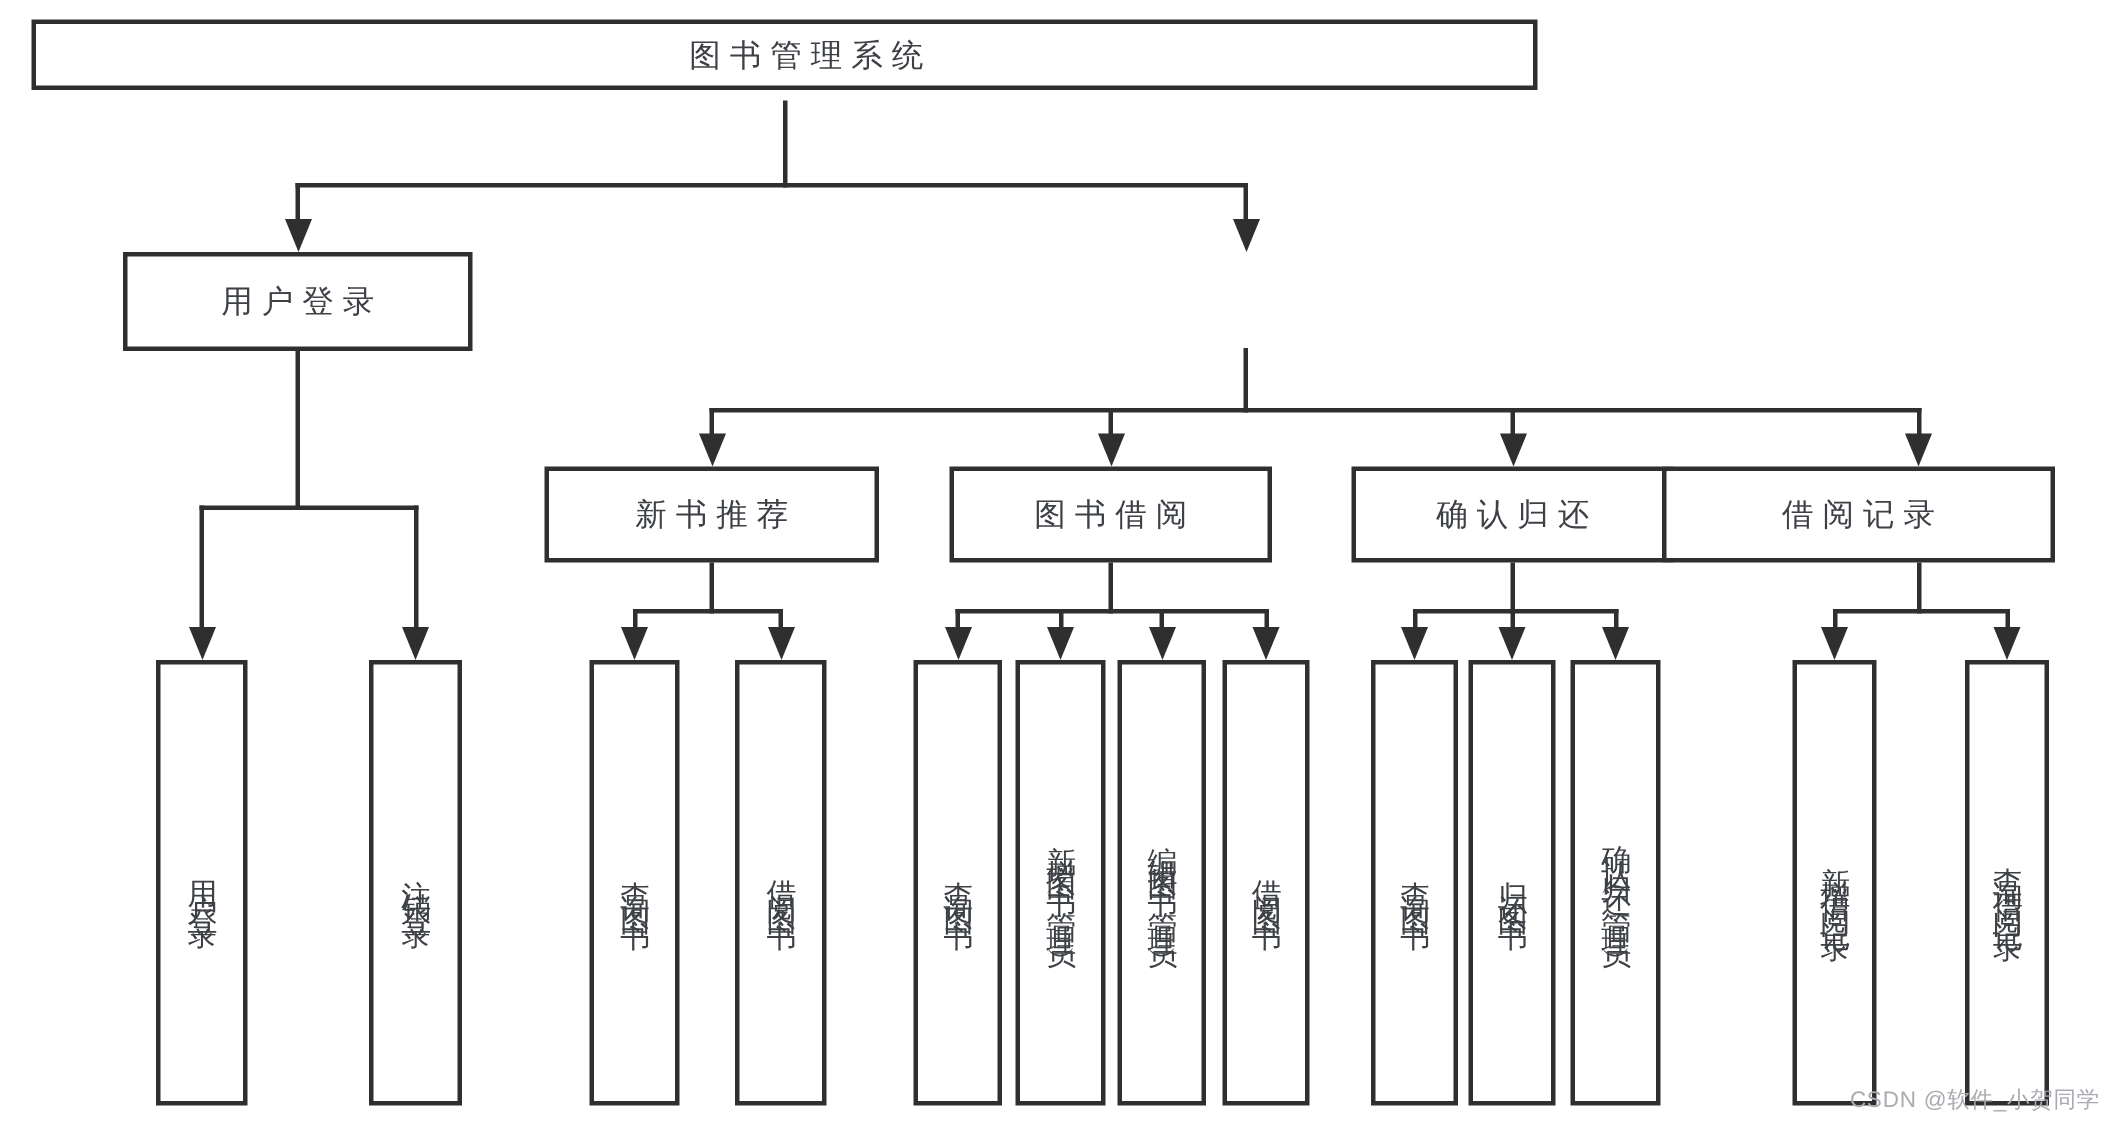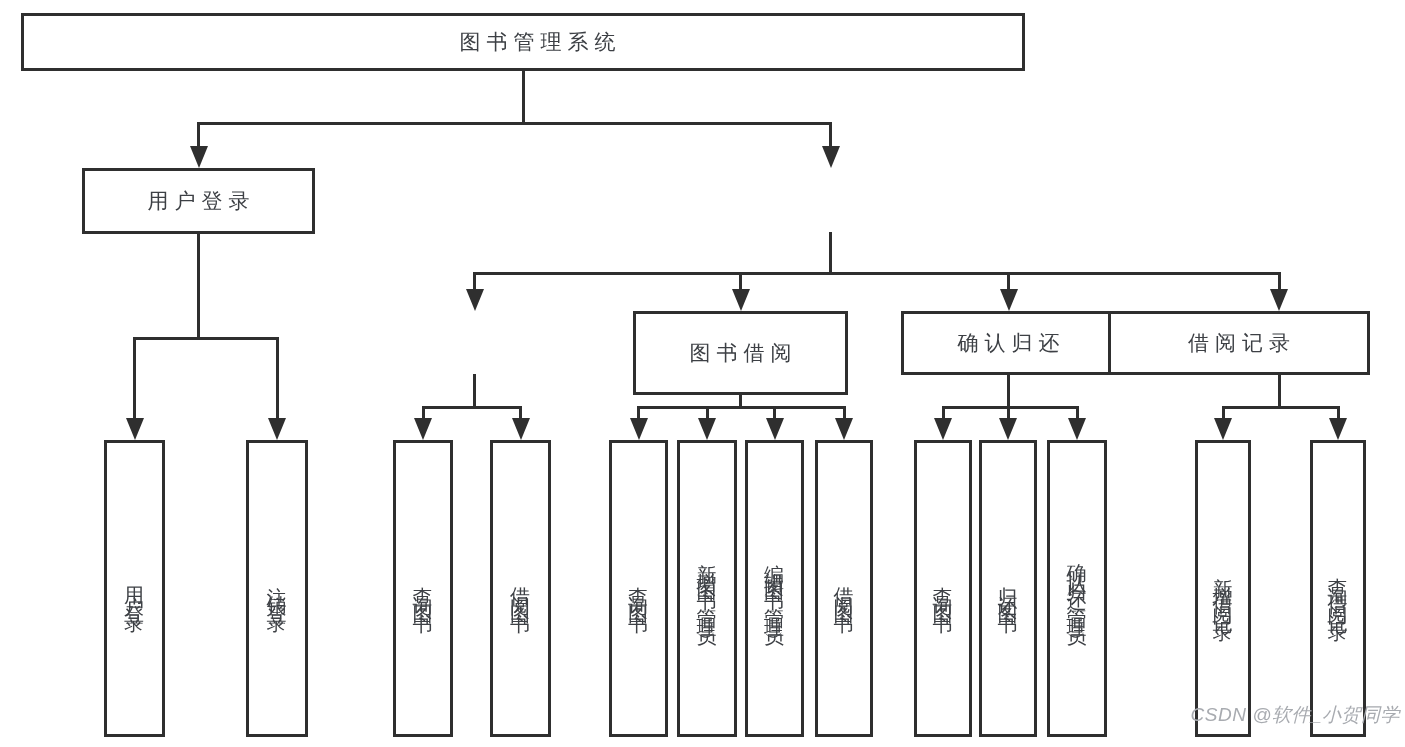--- a/index.html
+++ b/index.html
@@ -31,24 +31,23 @@
     line-height:1;
   }
   .cline{position:absolute;background:var(--line);z-index:1;}
   .arrowhead{
     position:absolute;width:0;height:0;z-index:1;
     border-left:9px solid transparent;
     border-right:9px solid transparent;
     border-top:22px solid var(--line);
   }
   .watermark{
-    position:absolute;right:5px;bottom:19px;z-index:3;
-    color:var(--wm);font-size:19px;letter-spacing:0.5px;
+    position:absolute;right:5px;bottom:4px;z-index:3;
+    color:var(--wm);font-size:15px;letter-spacing:0.5px;
     white-space:nowrap;
-    font-style:italic;
   }
 </style>
 </head>
 <body>
 
 <div id="stage">
   <div class="watermark">CSDN @软件_小贺同学</div>
 <div class="cline" style="left: 521.5px; top: 67px; width: 3px; height: 58px;"></div>
     <div class="cline" style="left: 197px; top: 122px; width: 635px; height: 3px;"></div>
     <div class="cline" style="left: 197px; top: 122px; width: 3px; height: 32px;"></div>
@@ -94,27 +93,30 @@
     <div class="cline" style="left: 1006.5px; top: 406px; width: 3px; height: 20px;"></div>
     <div class="arrowhead" style="left: 999px; top: 418px;"></div>
     <div class="cline" style="left: 1075.5px; top: 406px; width: 3px; height: 20px;"></div>
     <div class="arrowhead" style="left: 1068px; top: 418px;"></div>
     <div class="cline" style="left: 1277.5px; top: 374px; width: 3px; height: 35px;"></div>
     <div class="cline" style="left: 1221.5px; top: 406px; width: 118px; height: 3px;"></div>
     <div class="cline" style="left: 1221.5px; top: 406px; width: 3px; height: 20px;"></div>
     <div class="arrowhead" style="left: 1214px; top: 418px;"></div>
     <div class="cline" style="left: 1336.5px; top: 406px; width: 3px; height: 20px;"></div>
     <div class="arrowhead" style="left: 1329px; top: 418px;"></div>
-    <div class="node" style="left: 21px; top: 13px; width: 1004px; height: 58px; padding-left: 29px;">
+    <div class="node" style="left: 21px; top: 13px; width: 1004px; height: 47px; padding-left: 29px;">
       <span class="lbl">图书管理系统</span>
     </div>
     <div class="node" style="left: 82px; top: 168px; width: 233px; height: 66px;">
       <span class="lbl">用户登录</span>
     </div>
-    <div class="node" style="left: 633px; top: 311px; width: 215px; height: 84px; text-align: right;">
+    <div class="node" style="left: 363px; top: 311px; width: 223px; height: 64px;">
+      <span class="lbl">新书推荐</span>
+    </div>
+    <div class="node" style="left: 633px; top: 311px; width: 215px; height: 64px; text-align: right;">
       <span class="lbl">图书借阅</span>
     </div>
     <div class="node" style="left: 901px; top: 311px; width: 215px; height: 64px;">
       <span class="lbl">确认归还</span>
     </div>
     <div class="node" style="left: 1108px; top: 311px; width: 262px; height: 64px;">
       <span class="lbl">借阅记录</span>
     </div>
     <div class="node vert" style="left: 104px; top: 440px; width: 61px; height: 297px;">
       <span class="lbl">用户登录</span>

